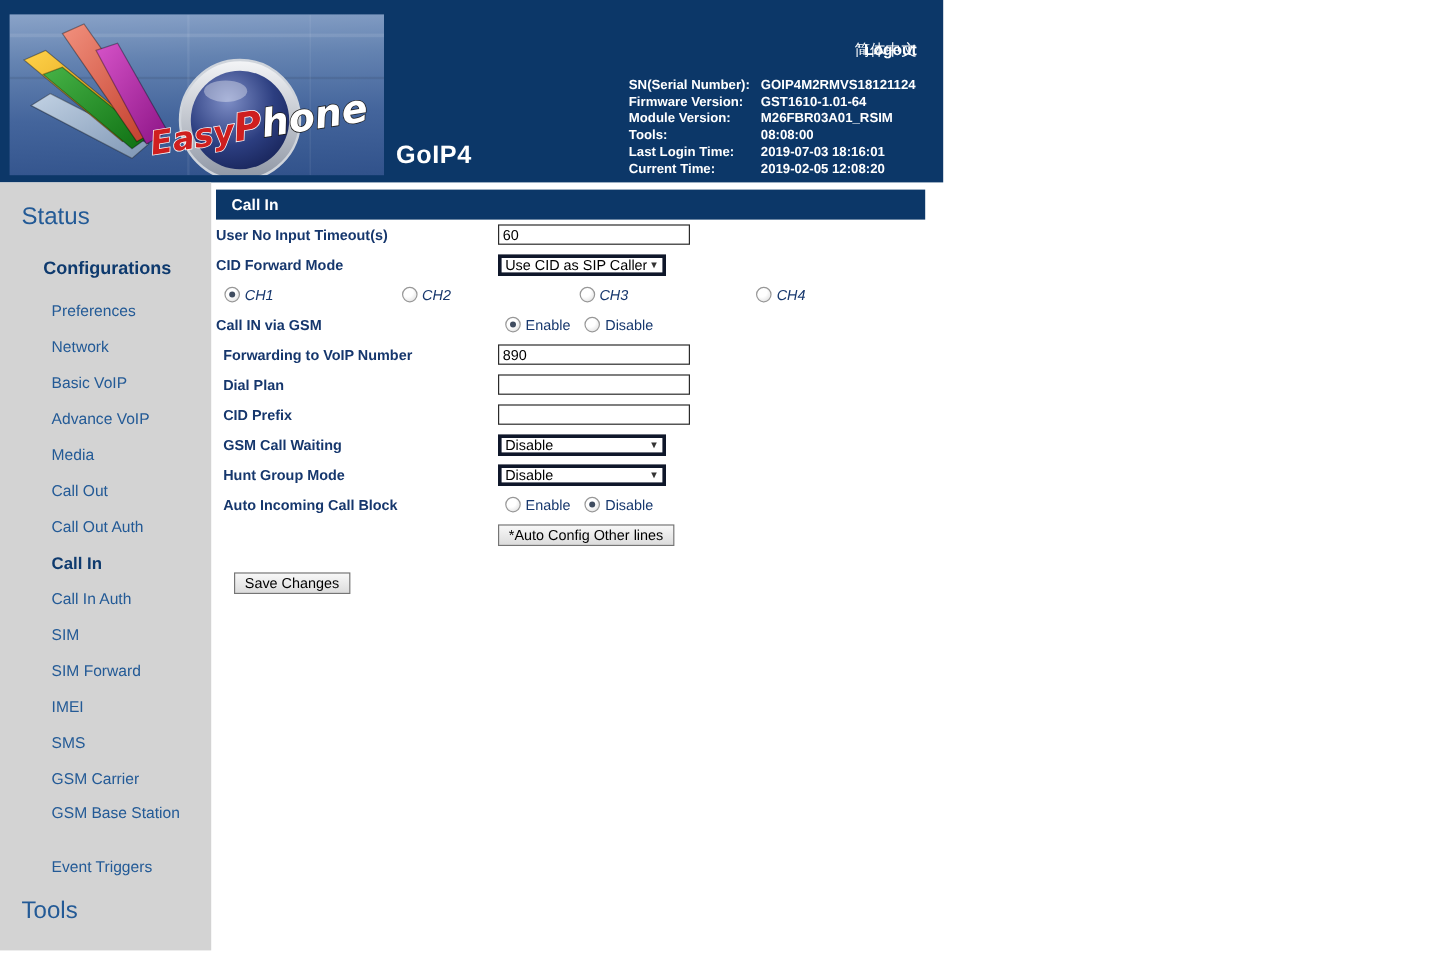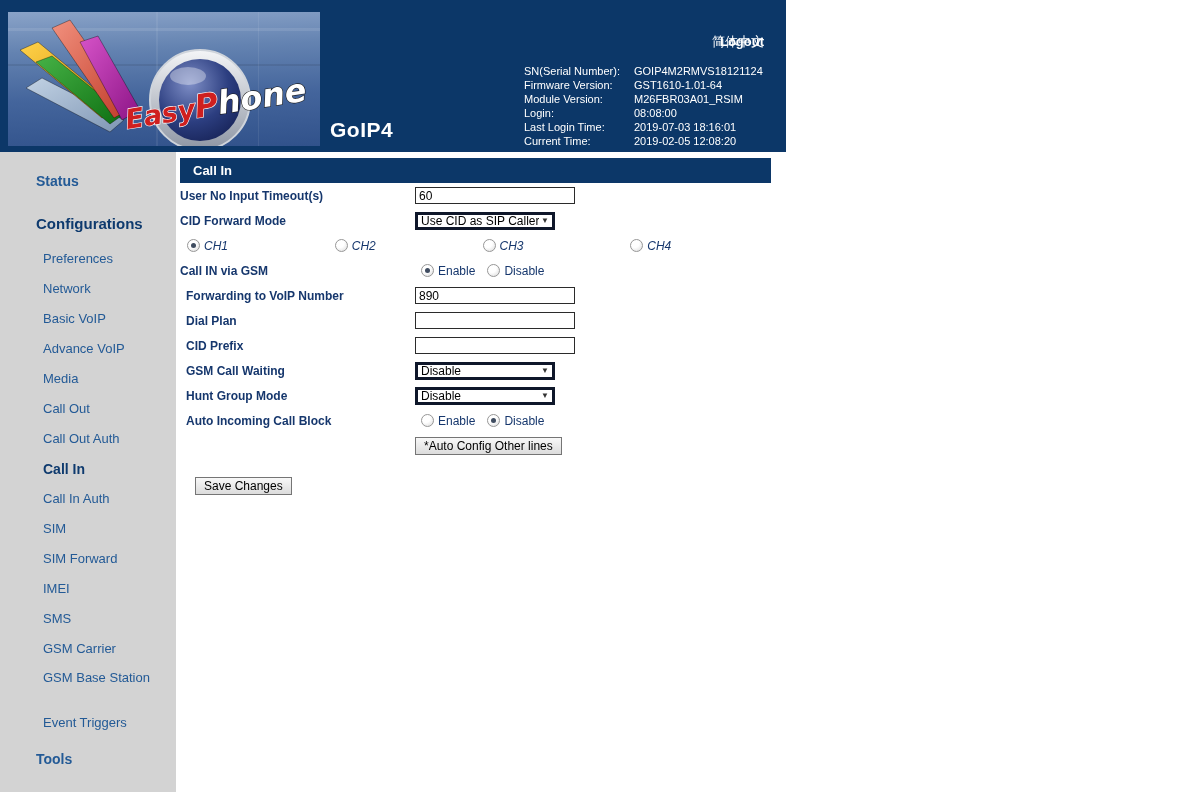--- a/index.html
+++ b/index.html
@@ -11,29 +11,29 @@
   .logo-wrap { position:absolute; left:8px; top:12px; width:312px; height:134px; overflow:hidden;
     background:linear-gradient(178deg,#8aa3c8 0%,#6483b1 28%,#44659c 62%,#31528b 100%); }
   .logo-wrap svg { display:block; }
   .brand-title { position:absolute; left:330px; top:118px; color:#ffffff; font-size:21px;
     font-weight:bold; letter-spacing:0.5px; }
   .lang-link { position:absolute; top:9px; right:22px; color:#ffffff; font-size:13px;
     cursor:pointer; text-decoration:none;margin-top:24px; }
   .logout-link { position:absolute; top:34px; right:22px; color:#ffffff; font-size:13px;
     font-weight:bold; cursor:pointer; text-decoration:none; }
   .info-block { position:absolute; left:524px; top:64px; color:#ffffff; font-size:11px;
-    font-weight:normal; line-height:14px; }
+    font-weight:bold; line-height:14px; }
   .info-row { display:flex; }
   .info-label { width:110px; }
 
   
   .sidebar { position:absolute; left:0; top:152px; width:176px; height:640px;
     background:#d3d3d3; padding-top:14px; }
   .side-item { cursor:pointer; color:#235a96; }
-  .side-item.lvl0 { padding-left:36px; font-size:14px; height:30px; line-height:30px;font-weight:bold; }
+  .side-item.lvl0 { padding-left:18px; font-size:20px; height:30px; line-height:30px; }
   .side-item.hdr  { padding-left:36px; font-size:15px; font-weight:bold; color:#0e3a6e;
     height:40px; line-height:40px; margin-top:8px; }
   .side-item.sub  { padding-left:43px; font-size:13px; height:30px; line-height:30px; width:184px; }
   .side-item.sub .t { display:inline-block; width:108px; vertical-align:top; }
   .side-item.active { font-weight:bold; color:#0e3a6e; font-size:14px; }
   .side-item.wrap { height:44px; line-height:16px; padding-top:6px; }
   .side-item.tools { margin-top:4px; height:34px; line-height:34px; }
 
   
   .titlebar { position:absolute; left:180px; top:158px; width:591px; height:25px;
@@ -134,21 +134,21 @@
     </div>
     <div class="info-row">
       <span class="info-label">Firmware Version:</span>
       <span class="info-value">GST1610-1.01-64</span>
     </div>
     <div class="info-row">
       <span class="info-label">Module Version:</span>
       <span class="info-value">M26FBR03A01_RSIM</span>
     </div>
     <div class="info-row">
-      <span class="info-label">Login:</span>
+      <span class="info-label">Tools:</span>
       <span class="info-value">08:08:00</span>
     </div>
     <div class="info-row">
       <span class="info-label">Last Login Time:</span>
       <span class="info-value">2019-07-03 18:16:01</span>
     </div>
     <div class="info-row">
       <span class="info-label">Current Time:</span>
       <span class="info-value">2019-02-05 12:08:20</span>
     </div>

